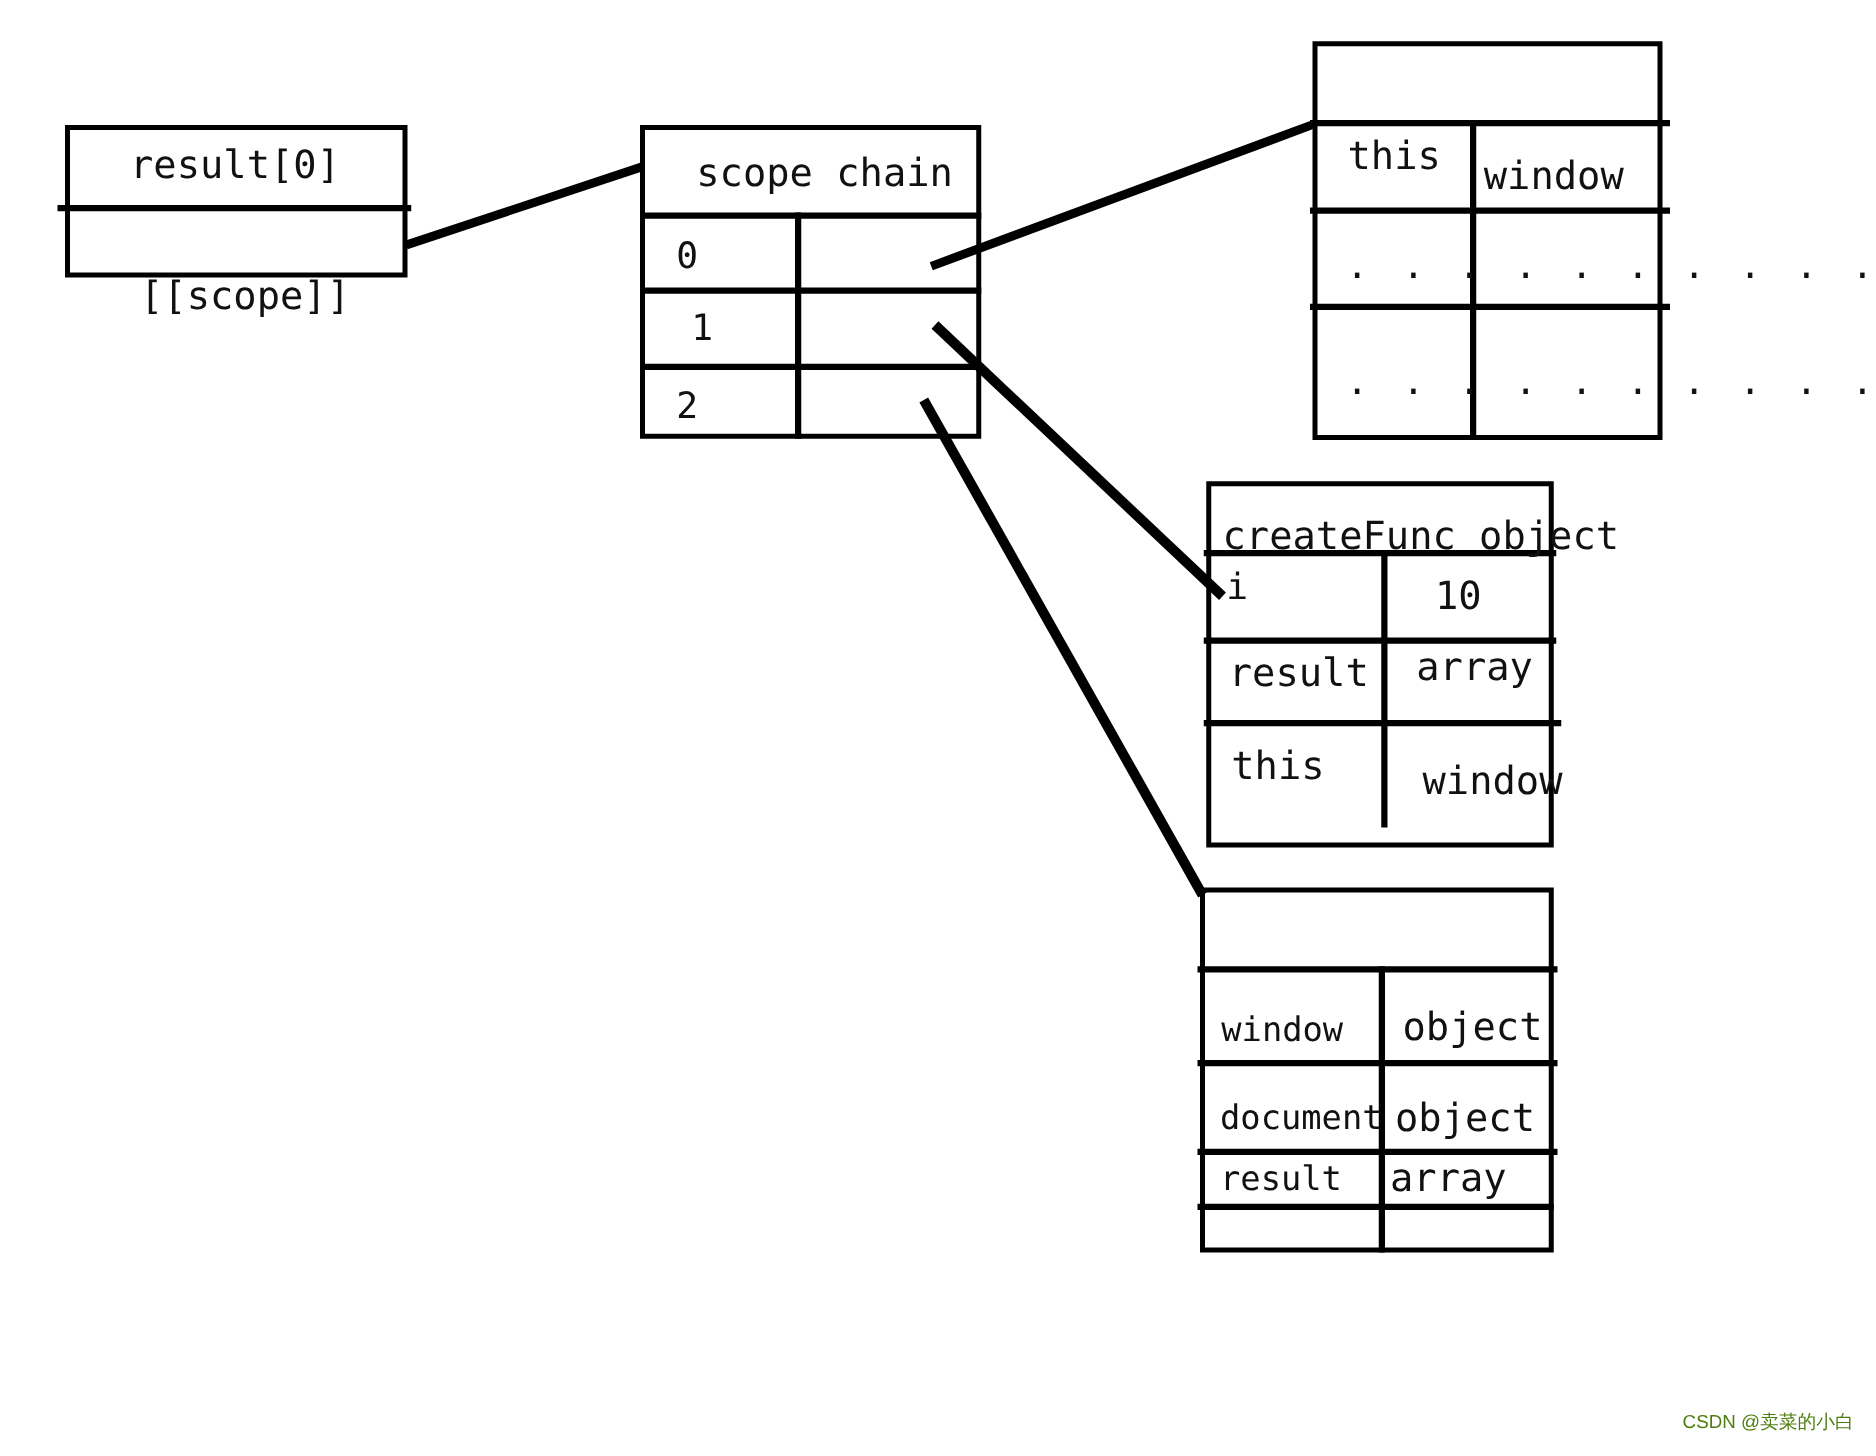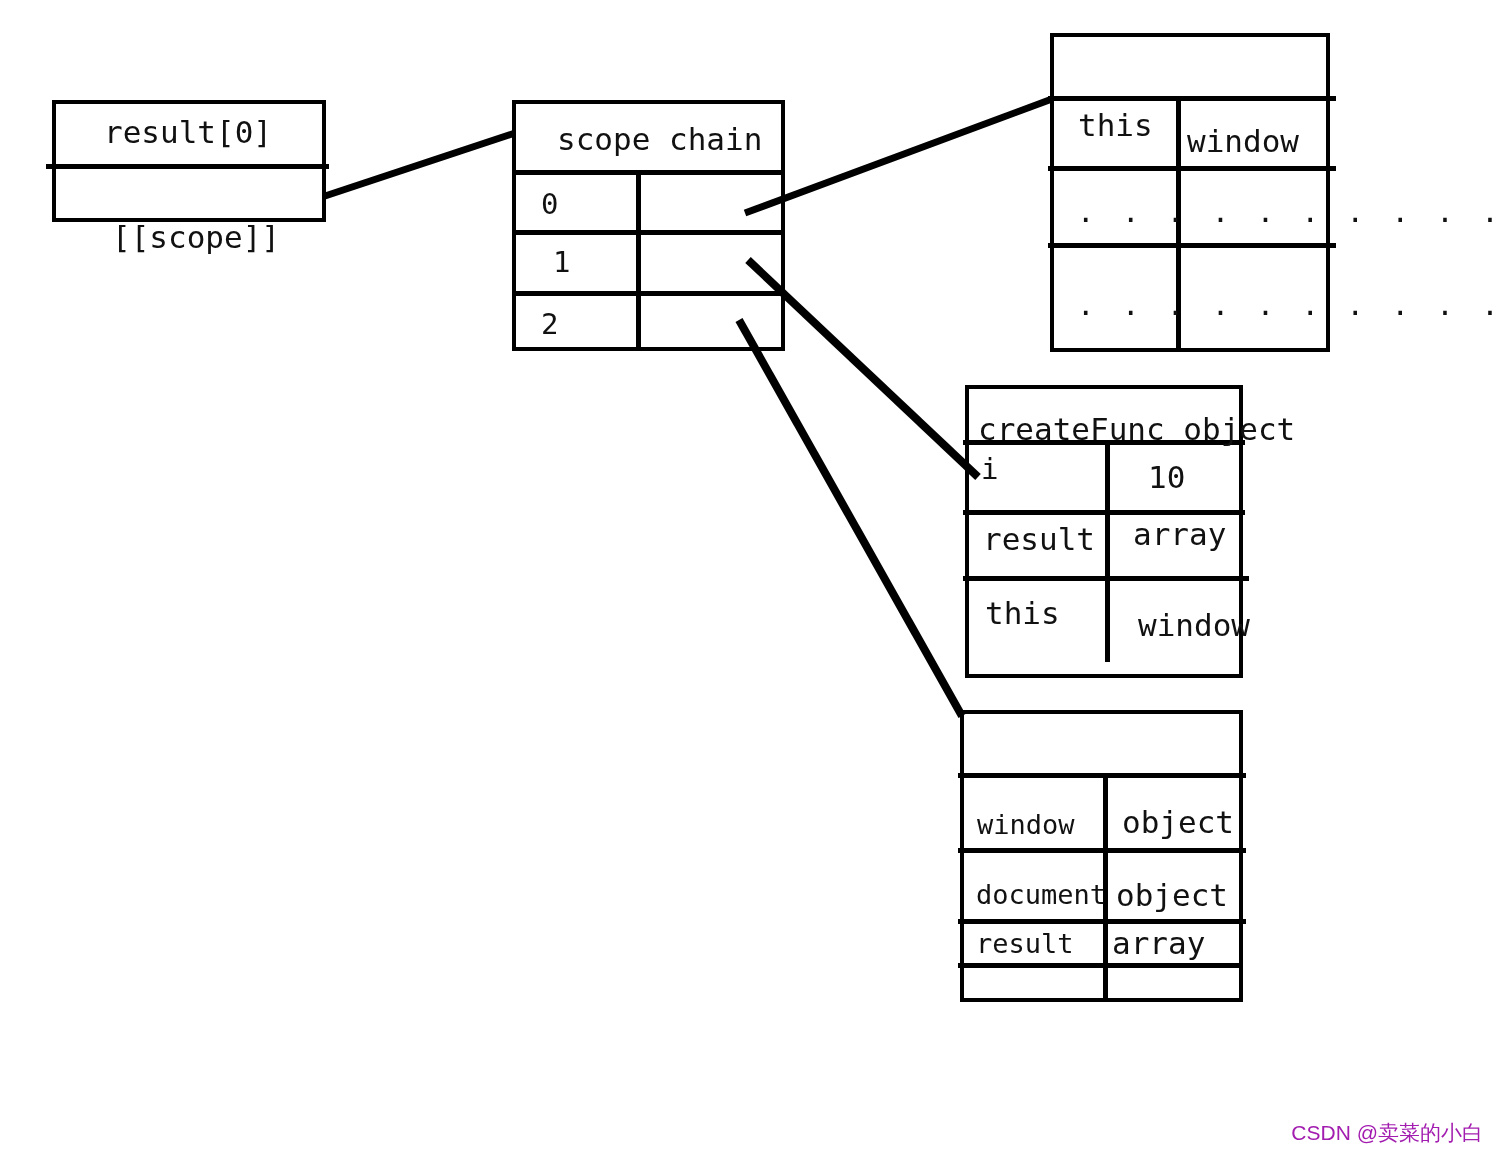--- a/index.html
+++ b/index.html
@@ -58,23 +58,23 @@
     left: 0;
     top: 0;
     width: 1501px;
     height: 1165px;
     pointer-events: none;
   }
   .watermark {
     position: absolute;
     right: 18px;
     bottom: 18px;
-    color: #a21caf;
+    color: #4d7c0f;
     font-family: "Liberation Sans", sans-serif;
-    font-size: 21px;
+    font-size: 15px;
     white-space: nowrap;
   }
 </style>
 </head>
 <body>
 
 <div id="canvas">
 
   <svg class="connectors" viewBox="0 0 1501 1165">
     <line x1="325" y1="196" x2="515" y2="133" stroke="#000000" stroke-width="7"></line>

